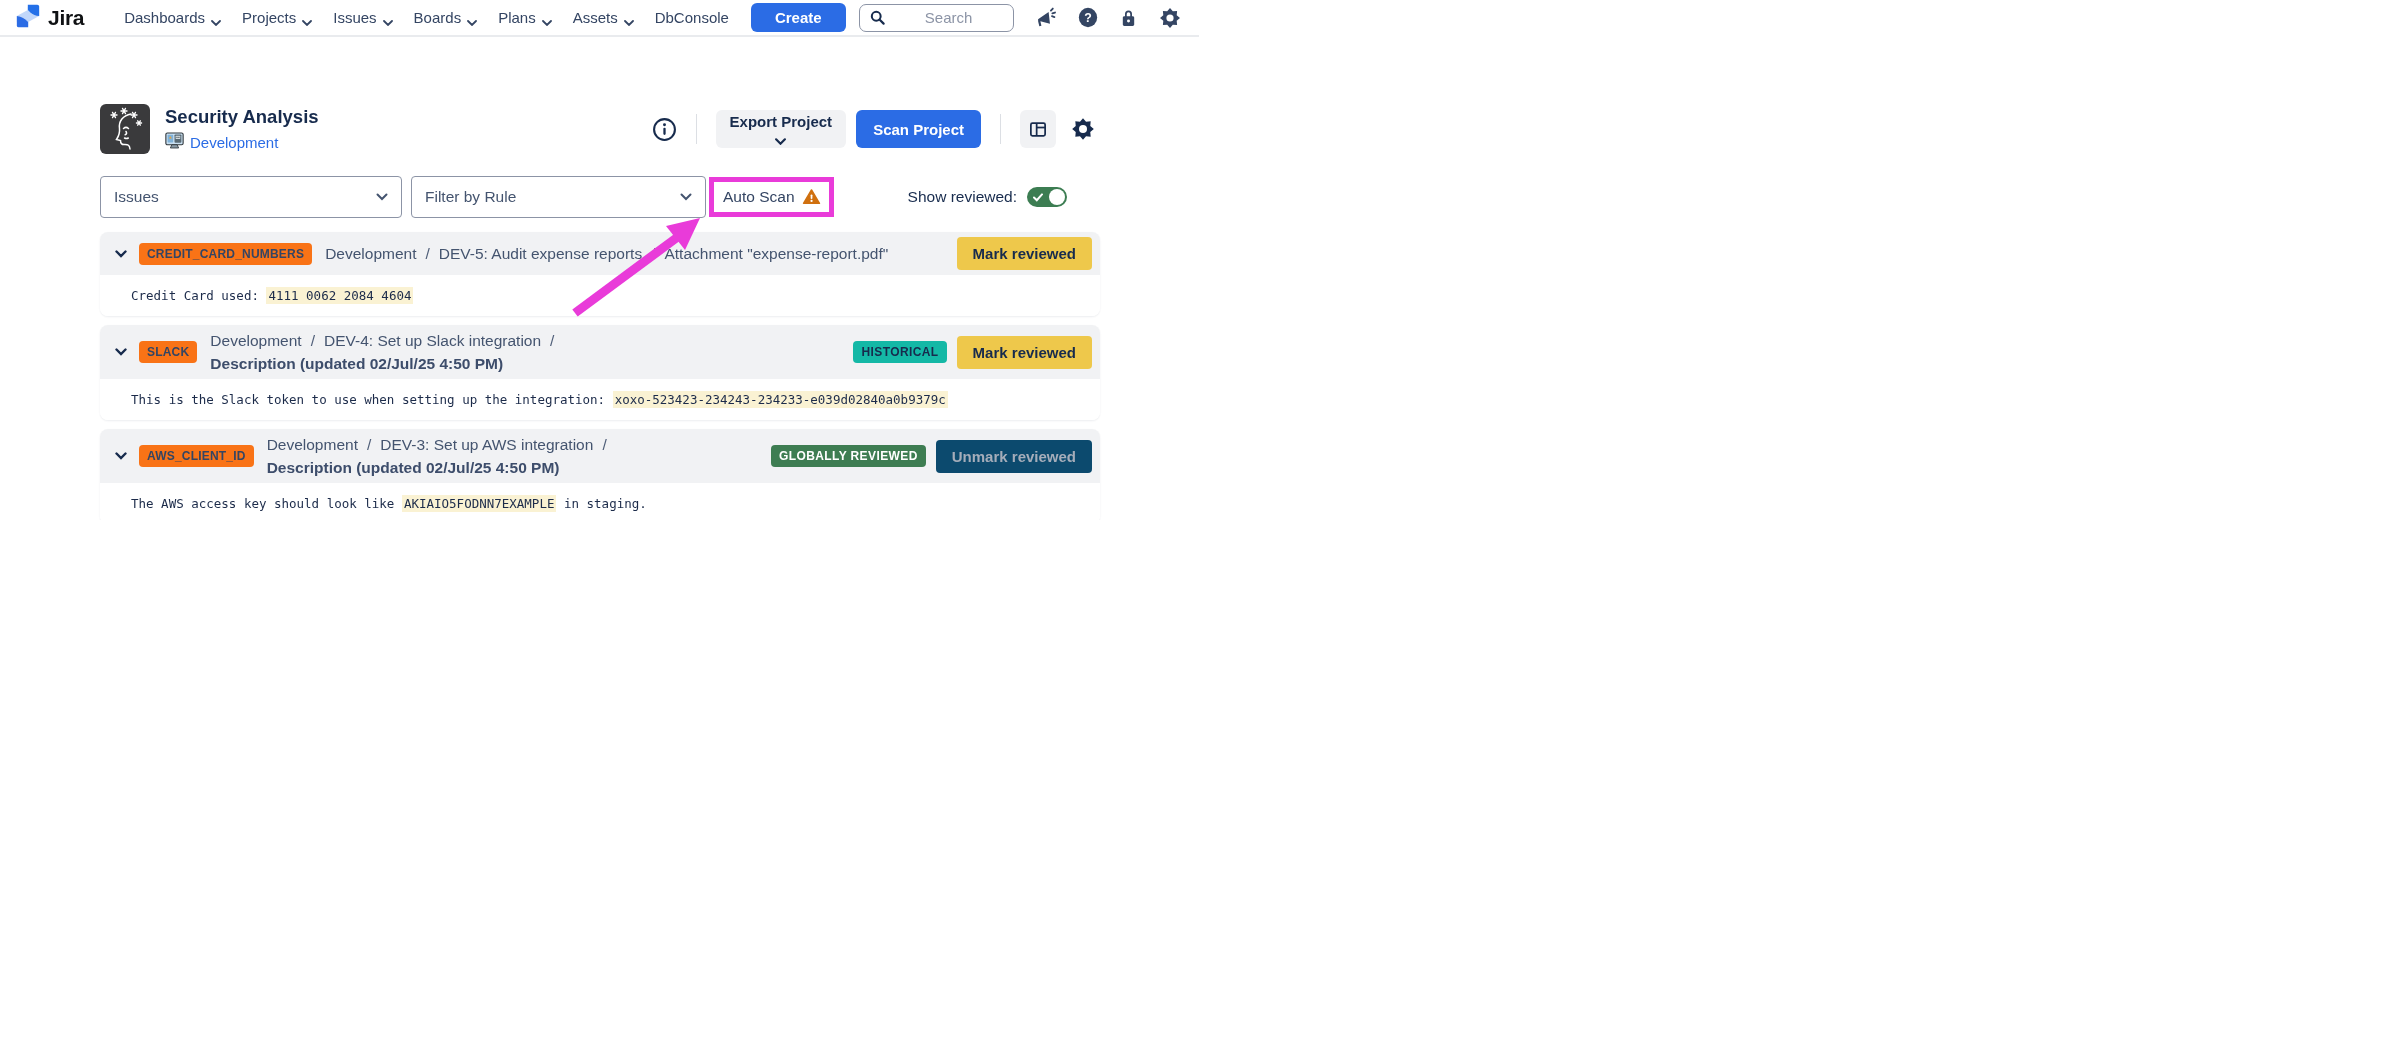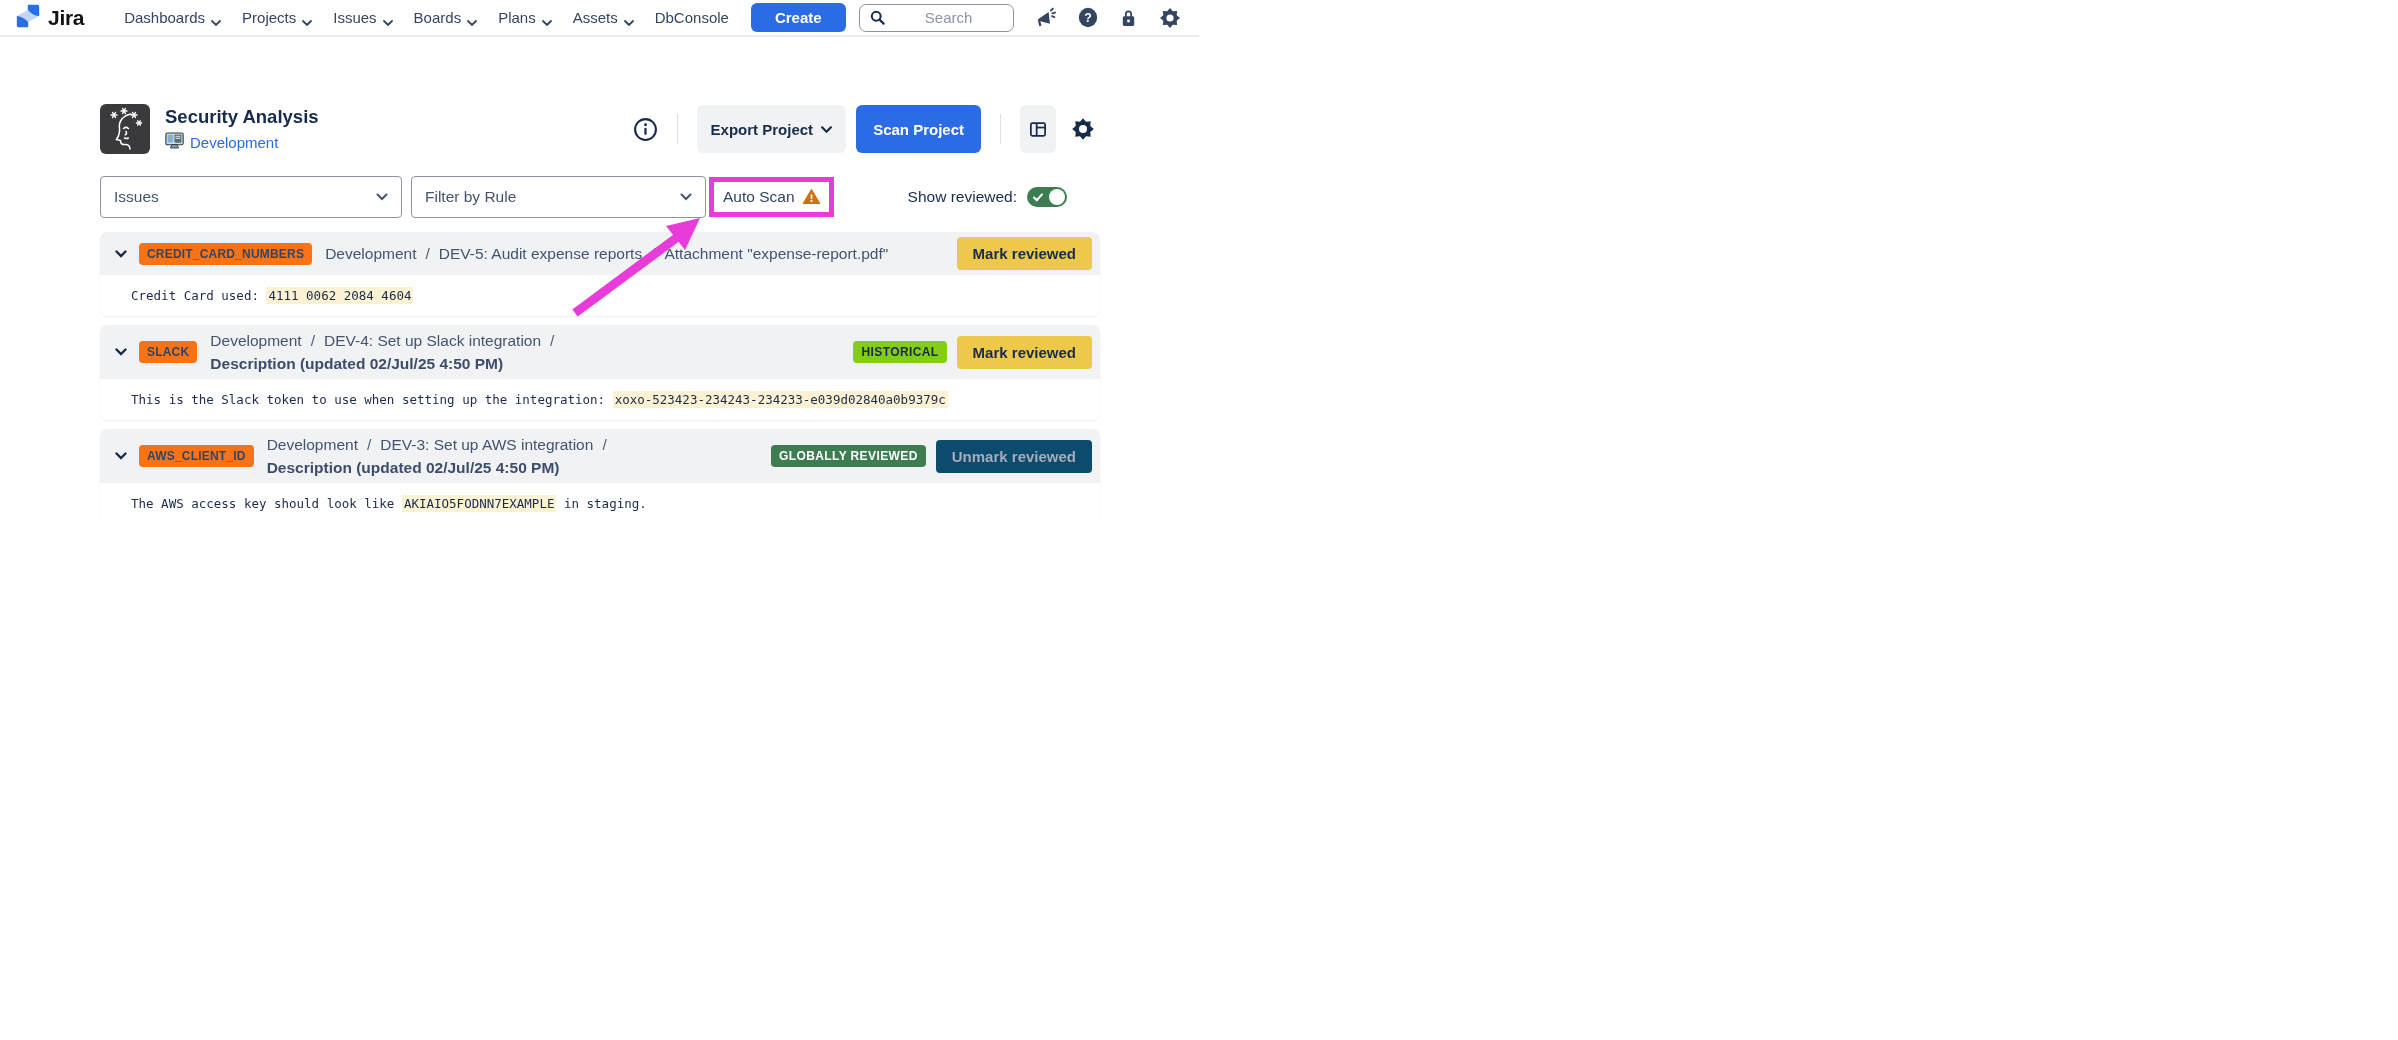--- a/index.html
+++ b/index.html
@@ -60,23 +60,23 @@
   }
   .project-avatar { width: 50px; height: 50px; flex: 0 0 50px; }
   .header-titles { margin-left: 15px; }
   .page-title { font-size: 18.5px; font-weight: 700; color: #172B4D; line-height: 23px; }
   .project-line { display: flex; align-items: center; gap: 6px; margin-top: 4px; }
   .project-link { color: #2B6CE5; font-size: 15px; text-decoration: none; cursor: pointer; }
   .header-actions { margin-left: auto; display: flex; align-items: center; gap: 10px; }
   .v-divider { width: 1px; height: 30px; background: #DCDFE4; margin: 0 9px; }
   .btn {
     display: inline-flex; align-items: center; justify-content: center; gap: 8px;
-    height: 48px; border: none; border-radius: 6px;
+    height: 38px; border: none; border-radius: 6px;
     font-family: "Liberation Sans", sans-serif;
-    font-size: 15px; font-weight: 600; cursor: pointer; white-space: nowrap;
+    font-size: 15px; font-weight: 600; cursor: pointer; white-space: nowrap; flex-direction: column;
   }
   .btn-subtle { background: #F1F2F4; color: #172B4D; padding: 0 14px; }
   .btn-primary { background: #2B6CE5; color: #fff; padding: 0 17px; }
   .btn-icon { background: #F1F2F4; width: 36px; }
   .btn-icon-plain { background: transparent; width: 34px; }
 
   
   .filters {
     margin: 22px 99px 0 100px;
     display: flex; align-items: center;
@@ -143,21 +143,21 @@
     min-width: 0; flex: 1 1 auto;
   }
   .crumb { white-space: nowrap; }
   .crumb-sep { color: #505F79; }
   .crumb-loc-strong { font-weight: 600; color: #3D4D6B; }
   .header-right { margin-left: auto; display: flex; align-items: center; gap: 10px; padding-left: 10px; flex: 0 0 auto; }
   .status-badge {
     font-size: 12px; font-weight: 700; letter-spacing: 0.4px;
     padding: 4px 8px; border-radius: 4px; white-space: nowrap;
   }
-  .status-historical { background: #84cc16; color: #172B4D; }
+  .status-historical { background: #14b8a6; color: #172B4D; }
   .status-global { background: #3E7D52; color: #ffffff; }
   .review-btn {
     border: none; border-radius: 4px;
     font-family: "Liberation Sans", sans-serif;
     font-size: 15px; font-weight: 600;
     padding: 8px 16px; cursor: pointer; white-space: nowrap;
   }
   .review-yellow { background: #EEC84B; color: #172B4D; }
   .review-disabled { background: #0c4a6e; color: #A5ADBA; cursor: default; }
   .card-body {

